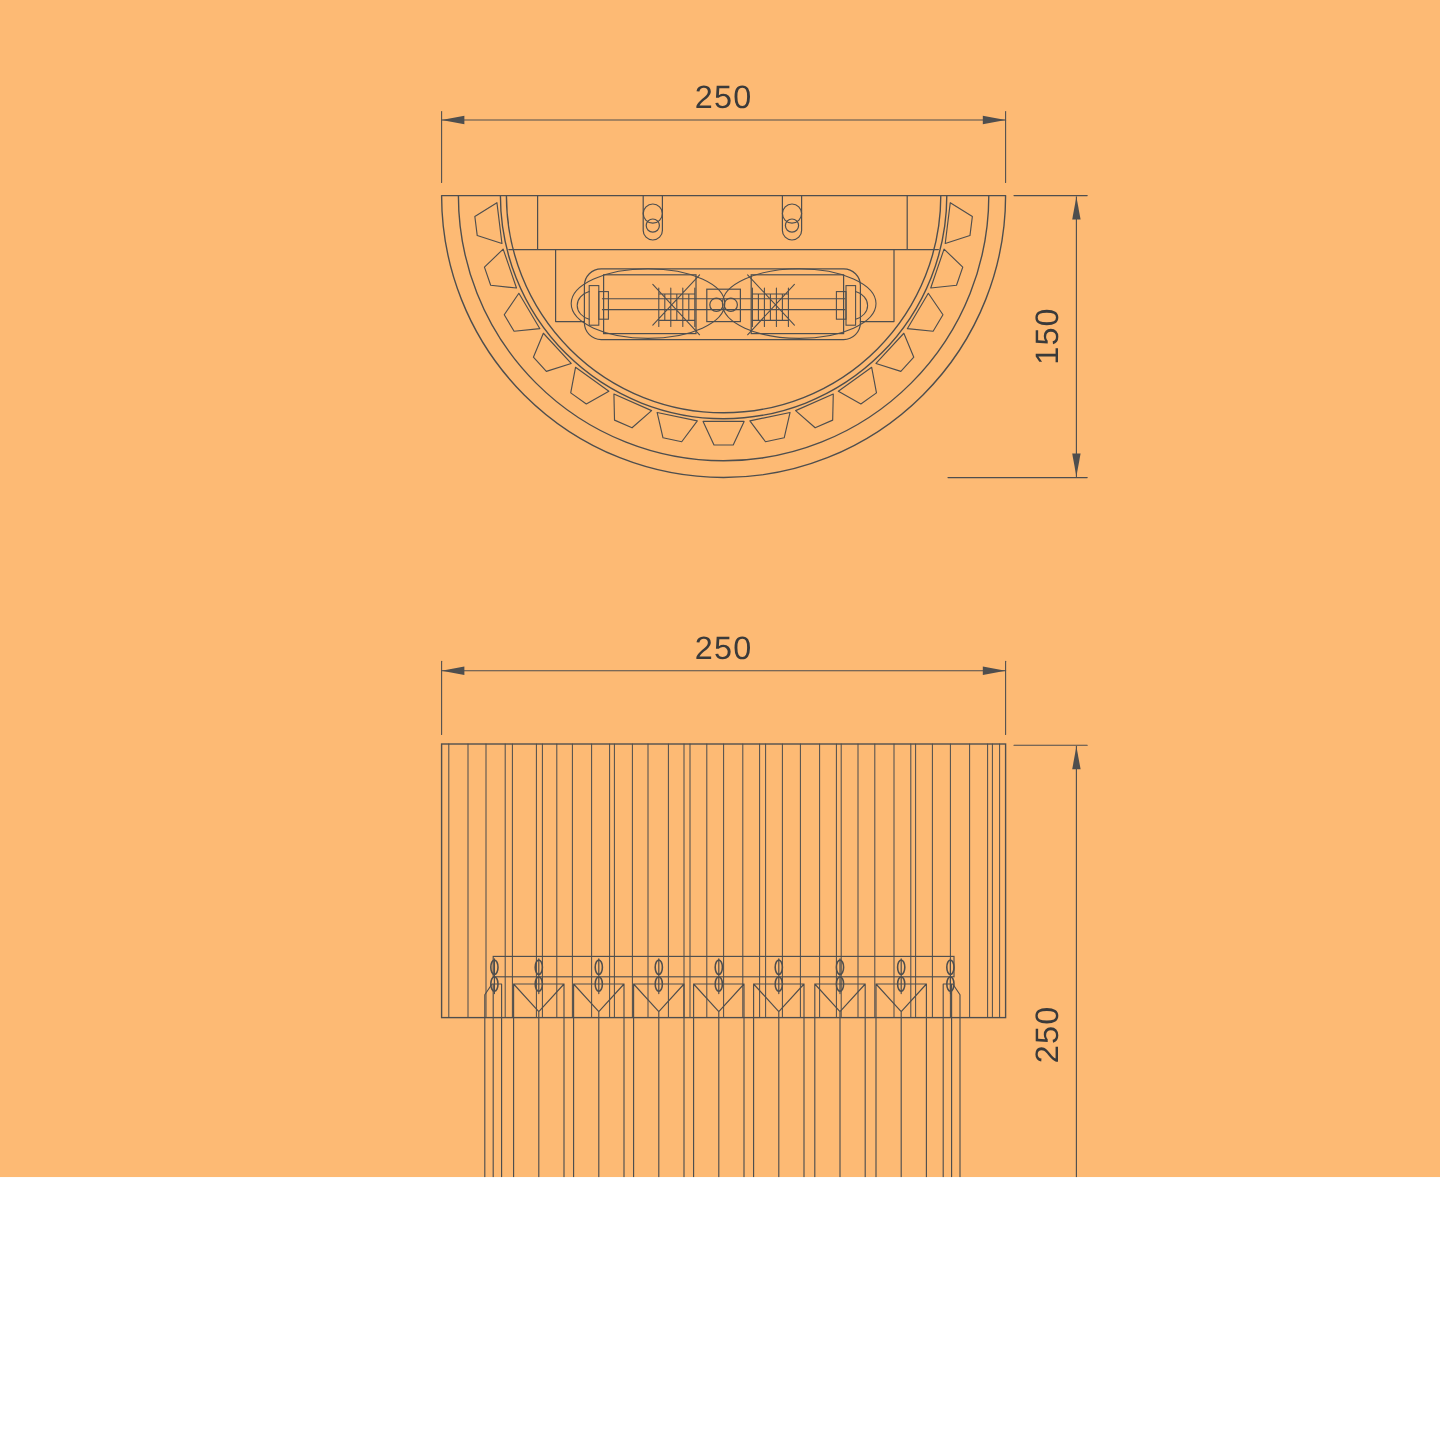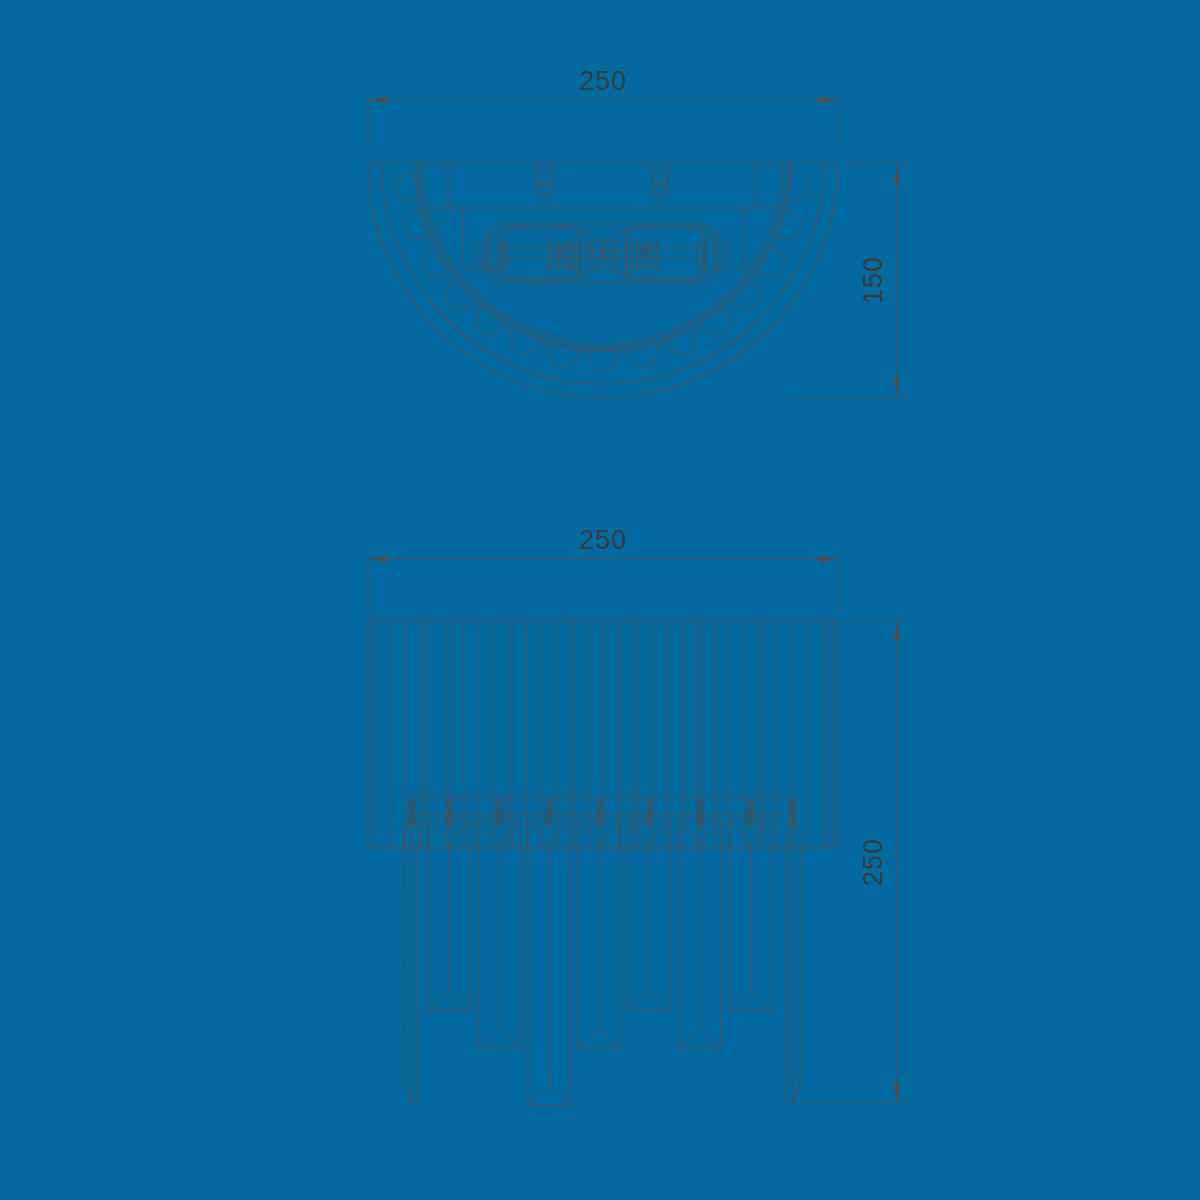--- a/index.html
+++ b/index.html
@@ -1,16 +1,16 @@
 <!DOCTYPE html>
 <html><head>
 <meta charset="utf-8">
 <style>
   html,body{margin:0;padding:0;background:#ffffff;}
-  .sheet{position:relative;width:1200px;height:1200px;background:#0369a1;overflow:hidden;}
+  .sheet{position:relative;width:1200px;height:981px;background:#fdba74;overflow:hidden;}
   svg{position:absolute;left:0;top:0;}
   .dim-label{font-family:"Liberation Sans", sans-serif;font-size:27px;fill:#3a3a3a;letter-spacing:1px;}
 </style>
 </head>
 <body>
 
 <div class="sheet">
   <svg id="dwg" width="1200" height="1200" viewBox="0 0 1200 1200">
     <g id="top-view">
         <path d="M368 163 H838 M368 163 A235 235 0 0 0 838 163 M382 163 A221 221 0 0 0 824 163 M417 163 A186 186 0 0 0 789 163 M422 163 A181 181 0 0 0 784 163" fill="none" stroke="#4e4e4e" stroke-width="1.15" stroke-linecap="round" stroke-linejoin="round"></path>

